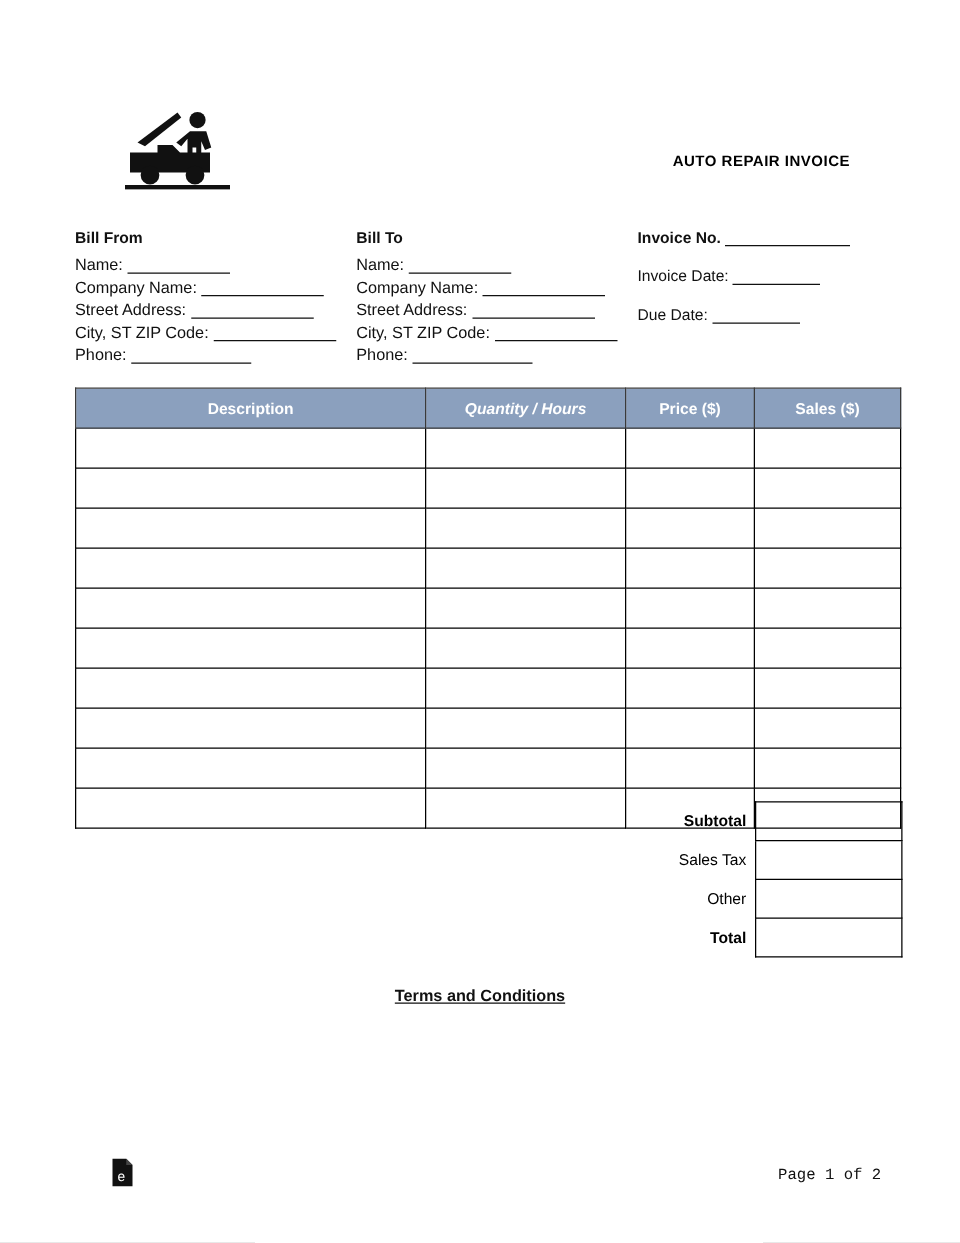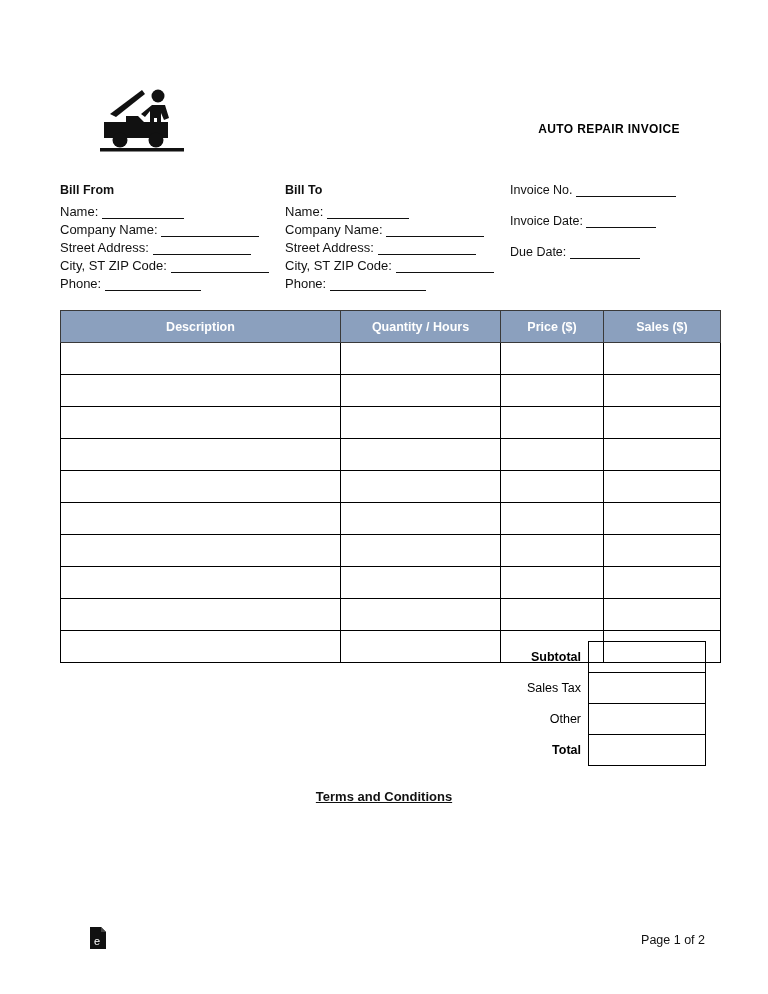--- a/index.html
+++ b/index.html
@@ -87,21 +87,21 @@
   .b-phone { width: 96px; }
   .b-invno { width: 100px; }
   .b-invdate { width: 70px; }
   .b-duedate { width: 70px; }
 
   .inv-line {
     margin-bottom: 17px;
     white-space: nowrap;
     font-size: 12.5px;
   }
-  .inv-line.first { font-weight: normal; }
+  .inv-line.first { font-weight: bold; }
 
   
   .items {
     position: absolute;
     top: 310px;
     left: 60px;
     width: 648px;
     border-collapse: collapse;
     table-layout: fixed;
   }
@@ -112,29 +112,29 @@
     font-weight: bold;
     height: 29px;
     border: 1px solid #3a3a3a;
     text-align: center;
   }
   .items td {
     border: 1px solid #000000;
     height: 29px;
   }
   .c-desc { width: 277px; }
-  .c-qty  { width: 157px; }
+  .c-qty  { width: 157px; font-style: italic; }
   .c-price{ width: 100px; }
   .c-total{ width: 114px; }
 
   
   .totals {
     position: absolute;
     top: 641px;
-    left: 44px;
+    left: 60px;
     width: 648px;
     border-collapse: collapse;
     table-layout: fixed;
   }
   .totals td {
     height: 28px;
   }
   .t-spacer {
     width: 434px;
     border: none;
@@ -191,20 +191,21 @@
     bottom: 44px;
     width: 20px;
     height: 24px;
   }
   .page-num {
     position: absolute;
     right: 63px;
     bottom: 47px;
     font-size: 12.5px;
     color: #111;
+    font-family: Liberation Mono, monospace;
   }
 </style>
 </head>
 <body>
 
 <div class="page">
 
   <div class="header">
     <div class="logo">
       <svg viewBox="0 0 100 72" width="100" height="72" aria-hidden="true">

